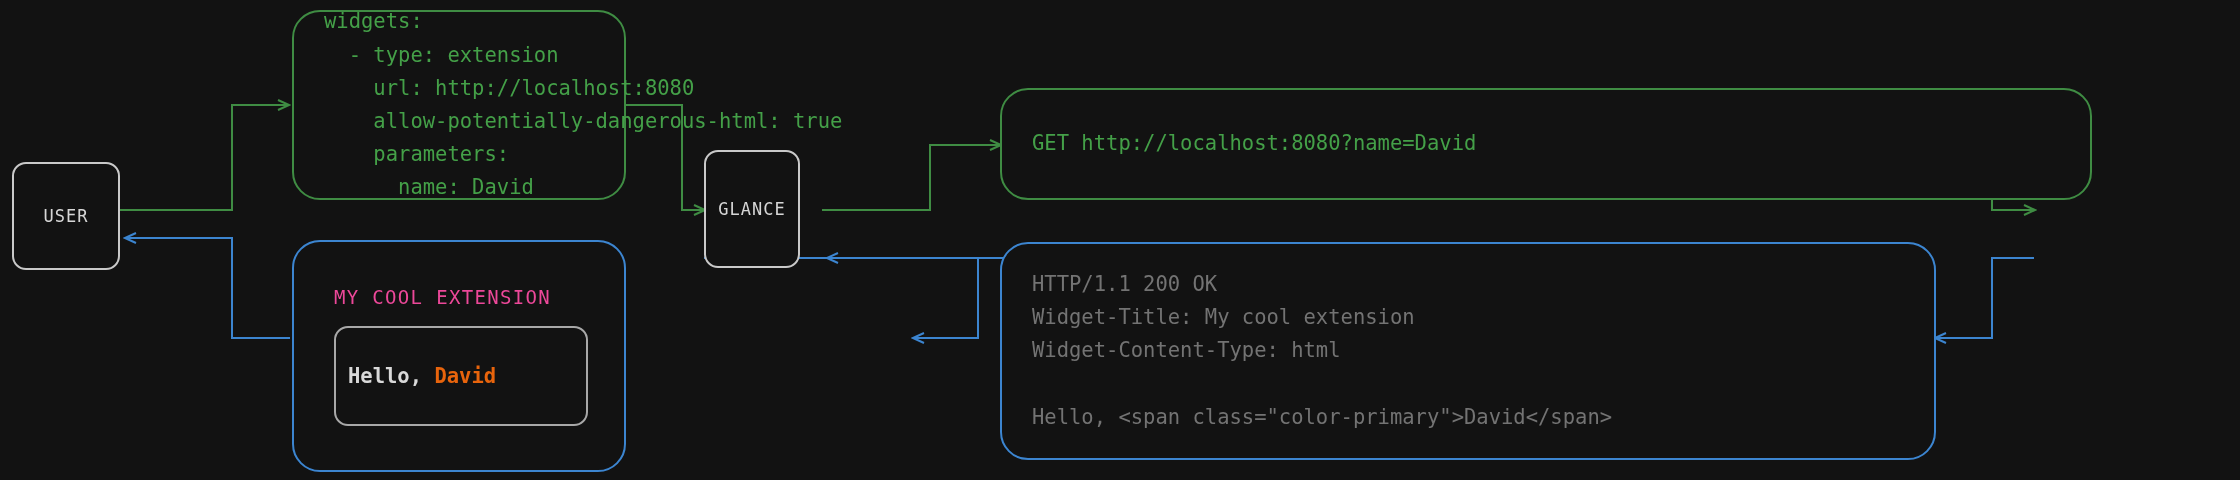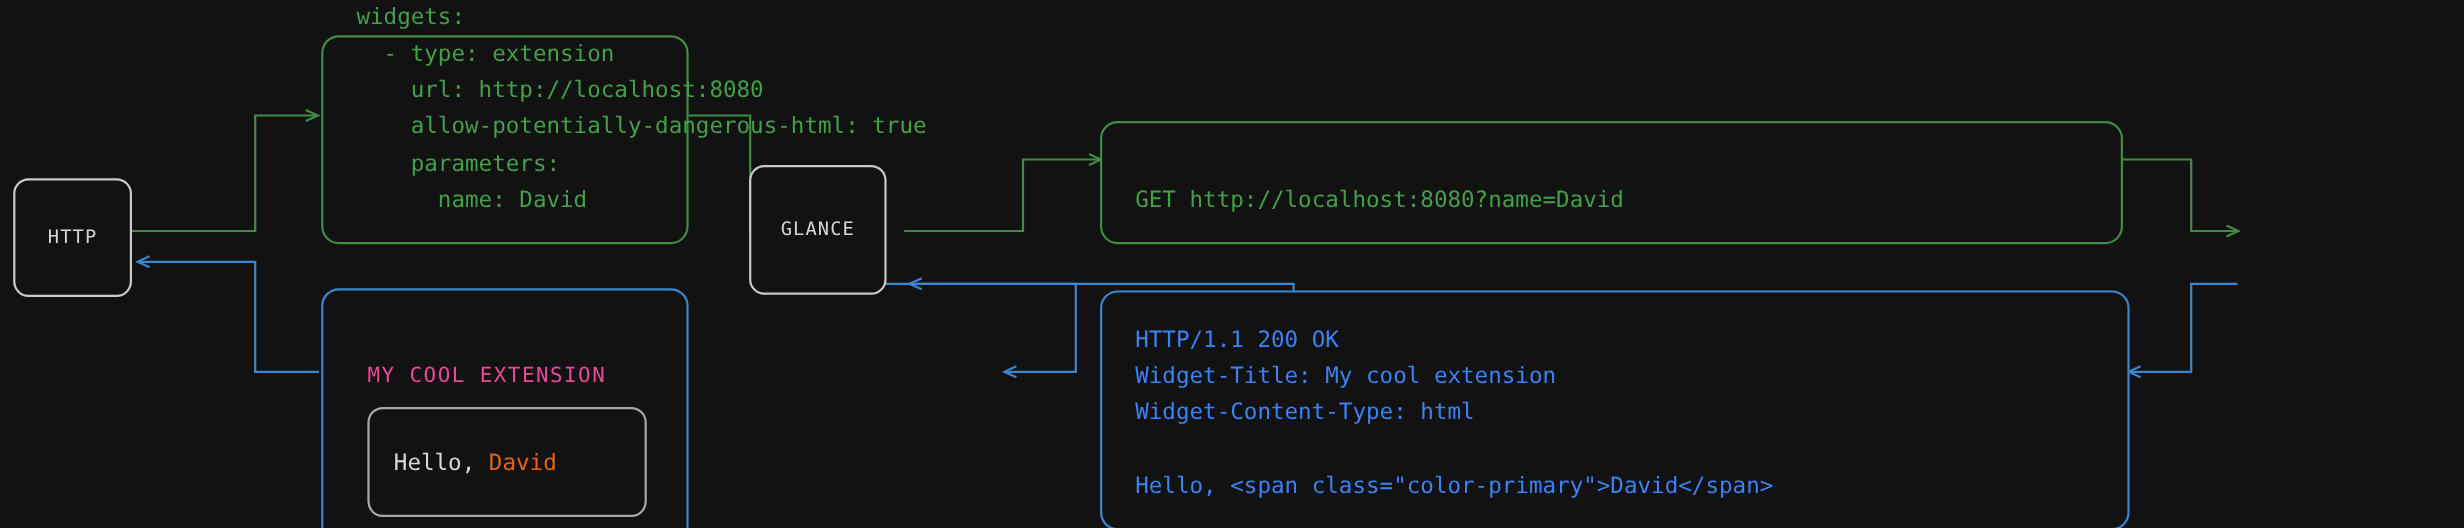--- a/index.html
+++ b/index.html
@@ -43,62 +43,62 @@
     align-items: center;
     justify-content: center;
     color: #d6d6d6;
     font-family: "DejaVu Sans Mono", monospace;
     font-size: 17px;
     letter-spacing: 0.06em;
   }
 
   
   .panel {
-    border-radius: 16px;
+    border-radius: 28px;
     padding: 22px 30px;
     display: flex;
     flex-direction: column;
-    justify-content: flex-end;
+    justify-content: center;
     box-sizing: border-box;
-    margin-top: 22px;
   }
   .panel.green {
     border: 2px solid #3f8c43;
   }
   .panel.blue {
     border: 2px solid #3c85d0;
   }
 
   .code {
     font-family: "DejaVu Sans Mono", monospace;
     font-size: 20.5px;
     line-height: 1.62;
     white-space: pre;
     margin: 0;
   }
   .code.green { color: #44a048; }
-  .code.blue  { color: #3b82f6; }
+  .code.blue  { color: #737373; }
 
   
   .widget-title {
     font-family: "DejaVu Sans Mono", monospace;
     font-size: 19px;
     letter-spacing: 0.07em;
     color: #ec4899;
     margin: 0 0 18px 10px;
   }
   .widget-card {
     border: 2px solid #a8a8a8;
     border-radius: 14px;
     height: 100px;
     margin: 0 6px 0 10px;
     display: flex;
     align-items: center;
-    padding-left: 22px;
+    padding-left: 12px;
     box-sizing: border-box;
+    font-weight: bold;
   }
   .widget-line {
     font-family: "DejaVu Sans Mono", monospace;
     font-size: 20.5px;
     color: #d9d9d9;
     white-space: pre;
   }
   .accent-name { color: #e8640c; }
 </style>
 </head>
@@ -127,44 +127,44 @@
     <path d="M2034,258 L1992,258 L1992,338 L1936,338" fill="none" stroke="#3c85d0" stroke-width="2" marker-end="url(#arrow-blue)"></path>
 
     <path d="M1234,430 L1176,430 L1176,258 L828,258" fill="none" stroke="#3c85d0" stroke-width="2" marker-end="url(#arrow-blue)"></path>
 
     <path d="M704,258 L978,258 L978,338 L914,338" fill="none" stroke="#3c85d0" stroke-width="2" marker-end="url(#arrow-blue)"></path>
 
     <path d="M290,338 L232,338 L232,238 L126,238" fill="none" stroke="#3c85d0" stroke-width="2" marker-end="url(#arrow-blue)"></path>
   </svg>
 
   <div class="node actor" style="left:12px; top:162px; width:108px; height:108px;">
-    <span>HTTP</span>
+    <span>USER</span>
   </div>
 
   <div class="node panel green" style="left:292px; top:10px; width:334px; height:190px;">
     <pre class="code green">widgets:
   - type: extension
     url: http://localhost:8080
     allow-potentially-dangerous-html: true
     parameters:
       name: David</pre>
   </div>
 
   <div class="node panel blue" style="left:292px; top:240px; width:334px; height:232px;">
     <div class="widget-title">MY COOL EXTENSION</div>
     <div class="widget-card">
       <span class="widget-line"><span>Hello, </span><span class="accent-name">David</span></span>
     </div>
   </div>
 
-  <div class="node actor" style="left:681px; top:150px; width:125px; height:118px;">
+  <div class="node actor" style="left:704px; top:150px; width:96px; height:118px;">
     <span>GLANCE</span>
   </div>
 
-  <div class="node panel green" style="left:1000px; top:88px; width:930px; height:112px;">
+  <div class="node panel green" style="left:1000px; top:88px; width:1092px; height:112px;">
     <pre class="code green">GET http://localhost:8080?name=David</pre>
   </div>
 
   <div class="node panel blue" style="left:1000px; top:242px; width:936px; height:218px;">
     <pre class="code blue">HTTP/1.1 200 OK
 Widget-Title: My cool extension
 Widget-Content-Type: html
 
 Hello, &lt;span class="color-primary"&gt;David&lt;/span&gt;</pre>
   </div>

